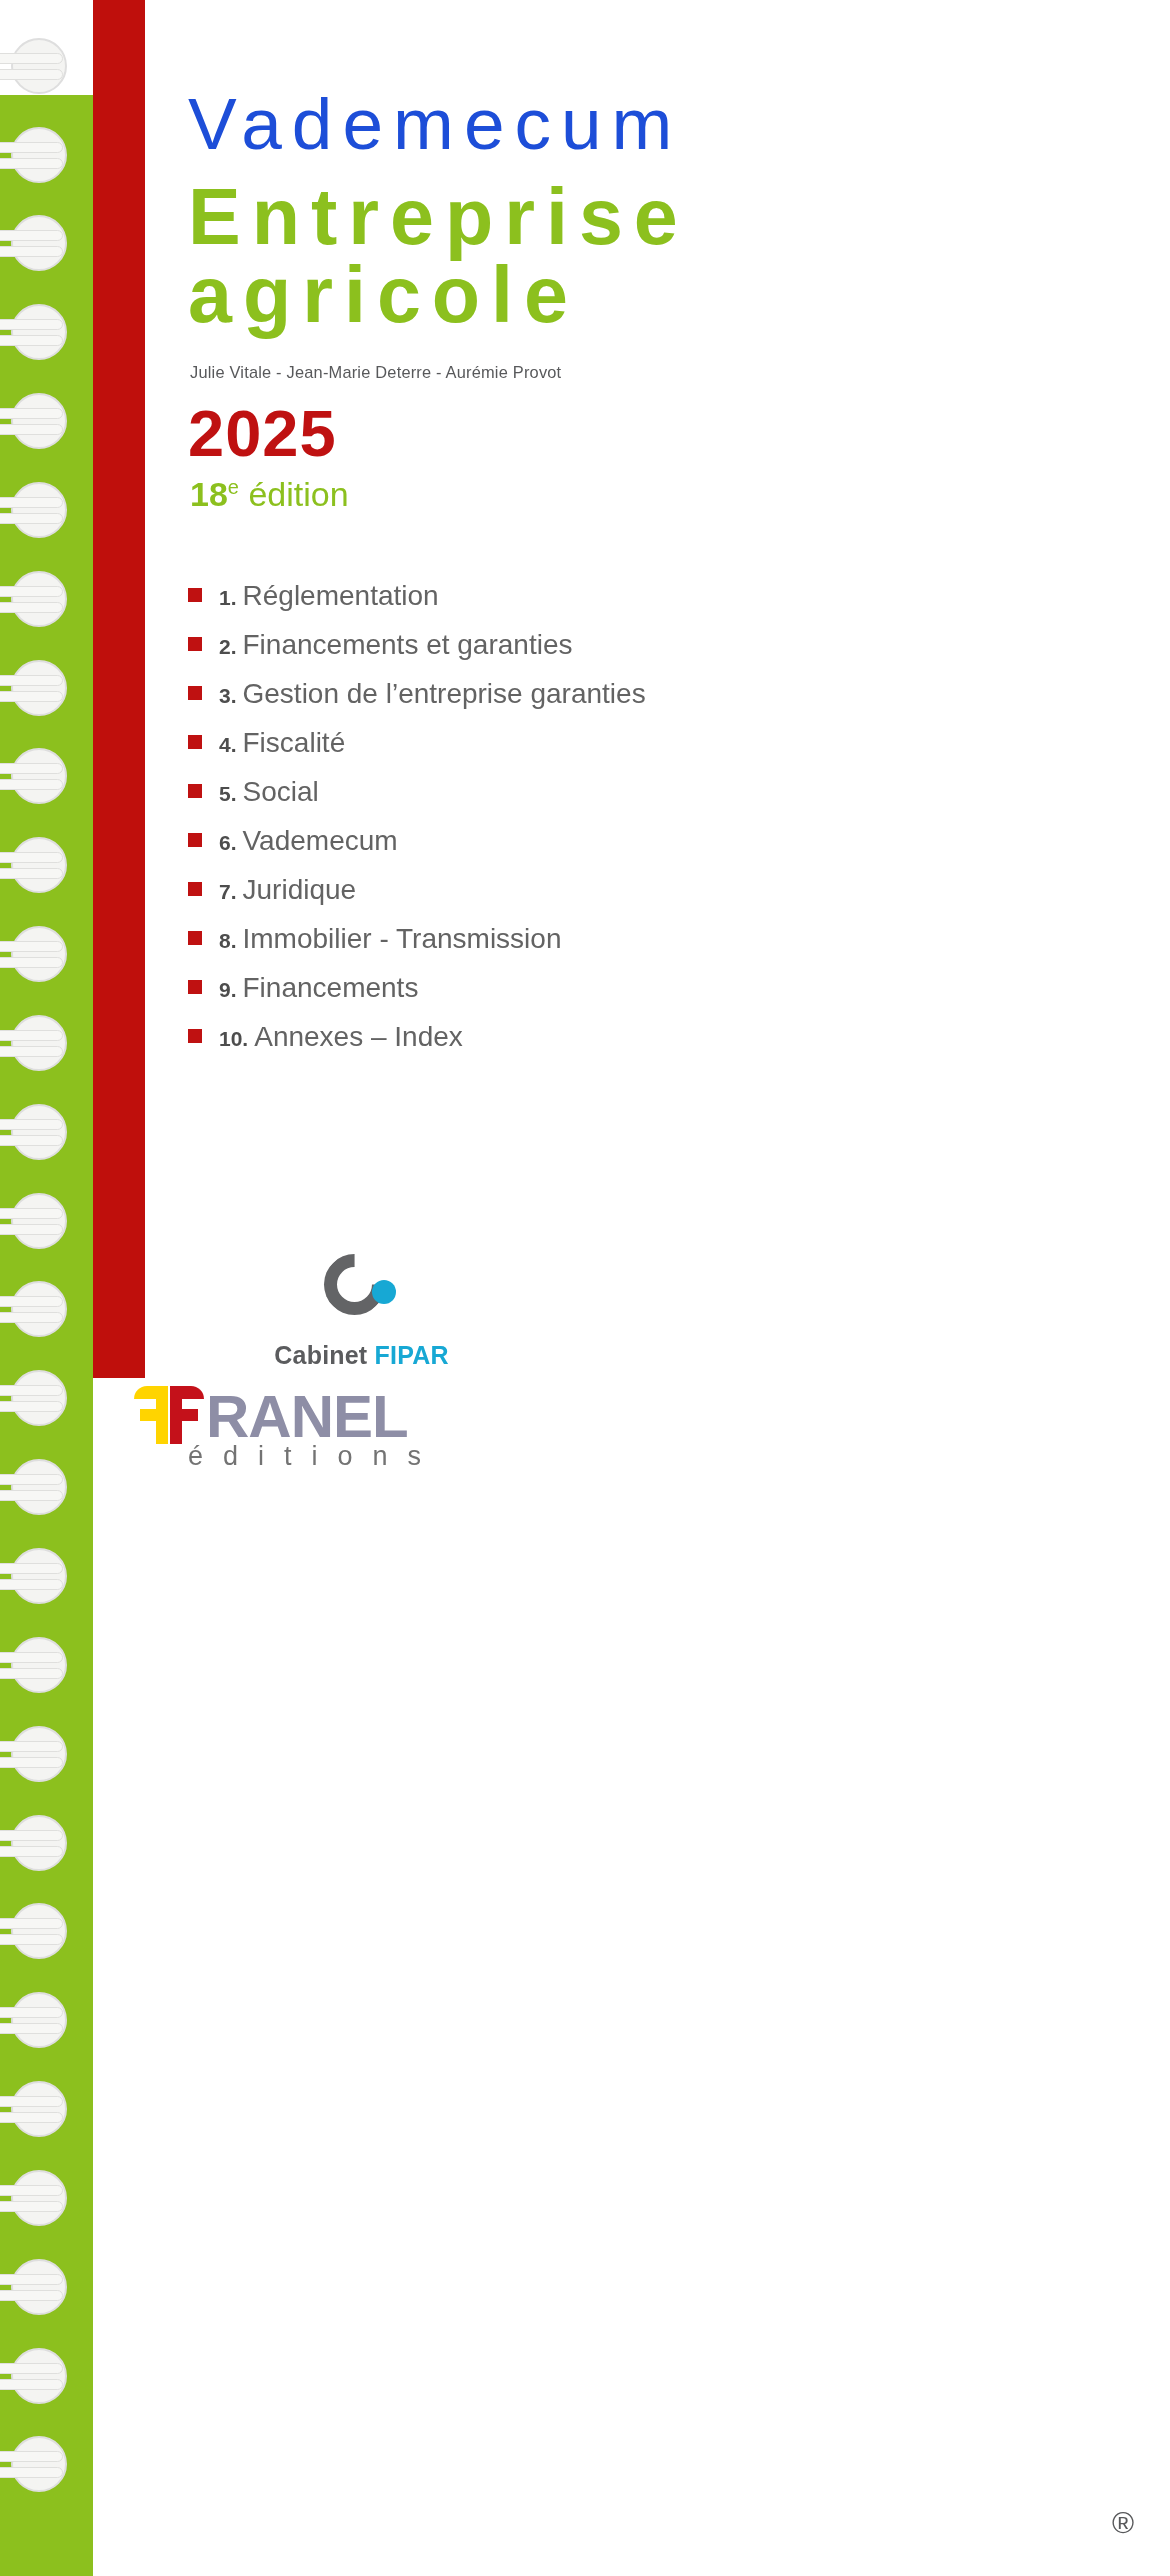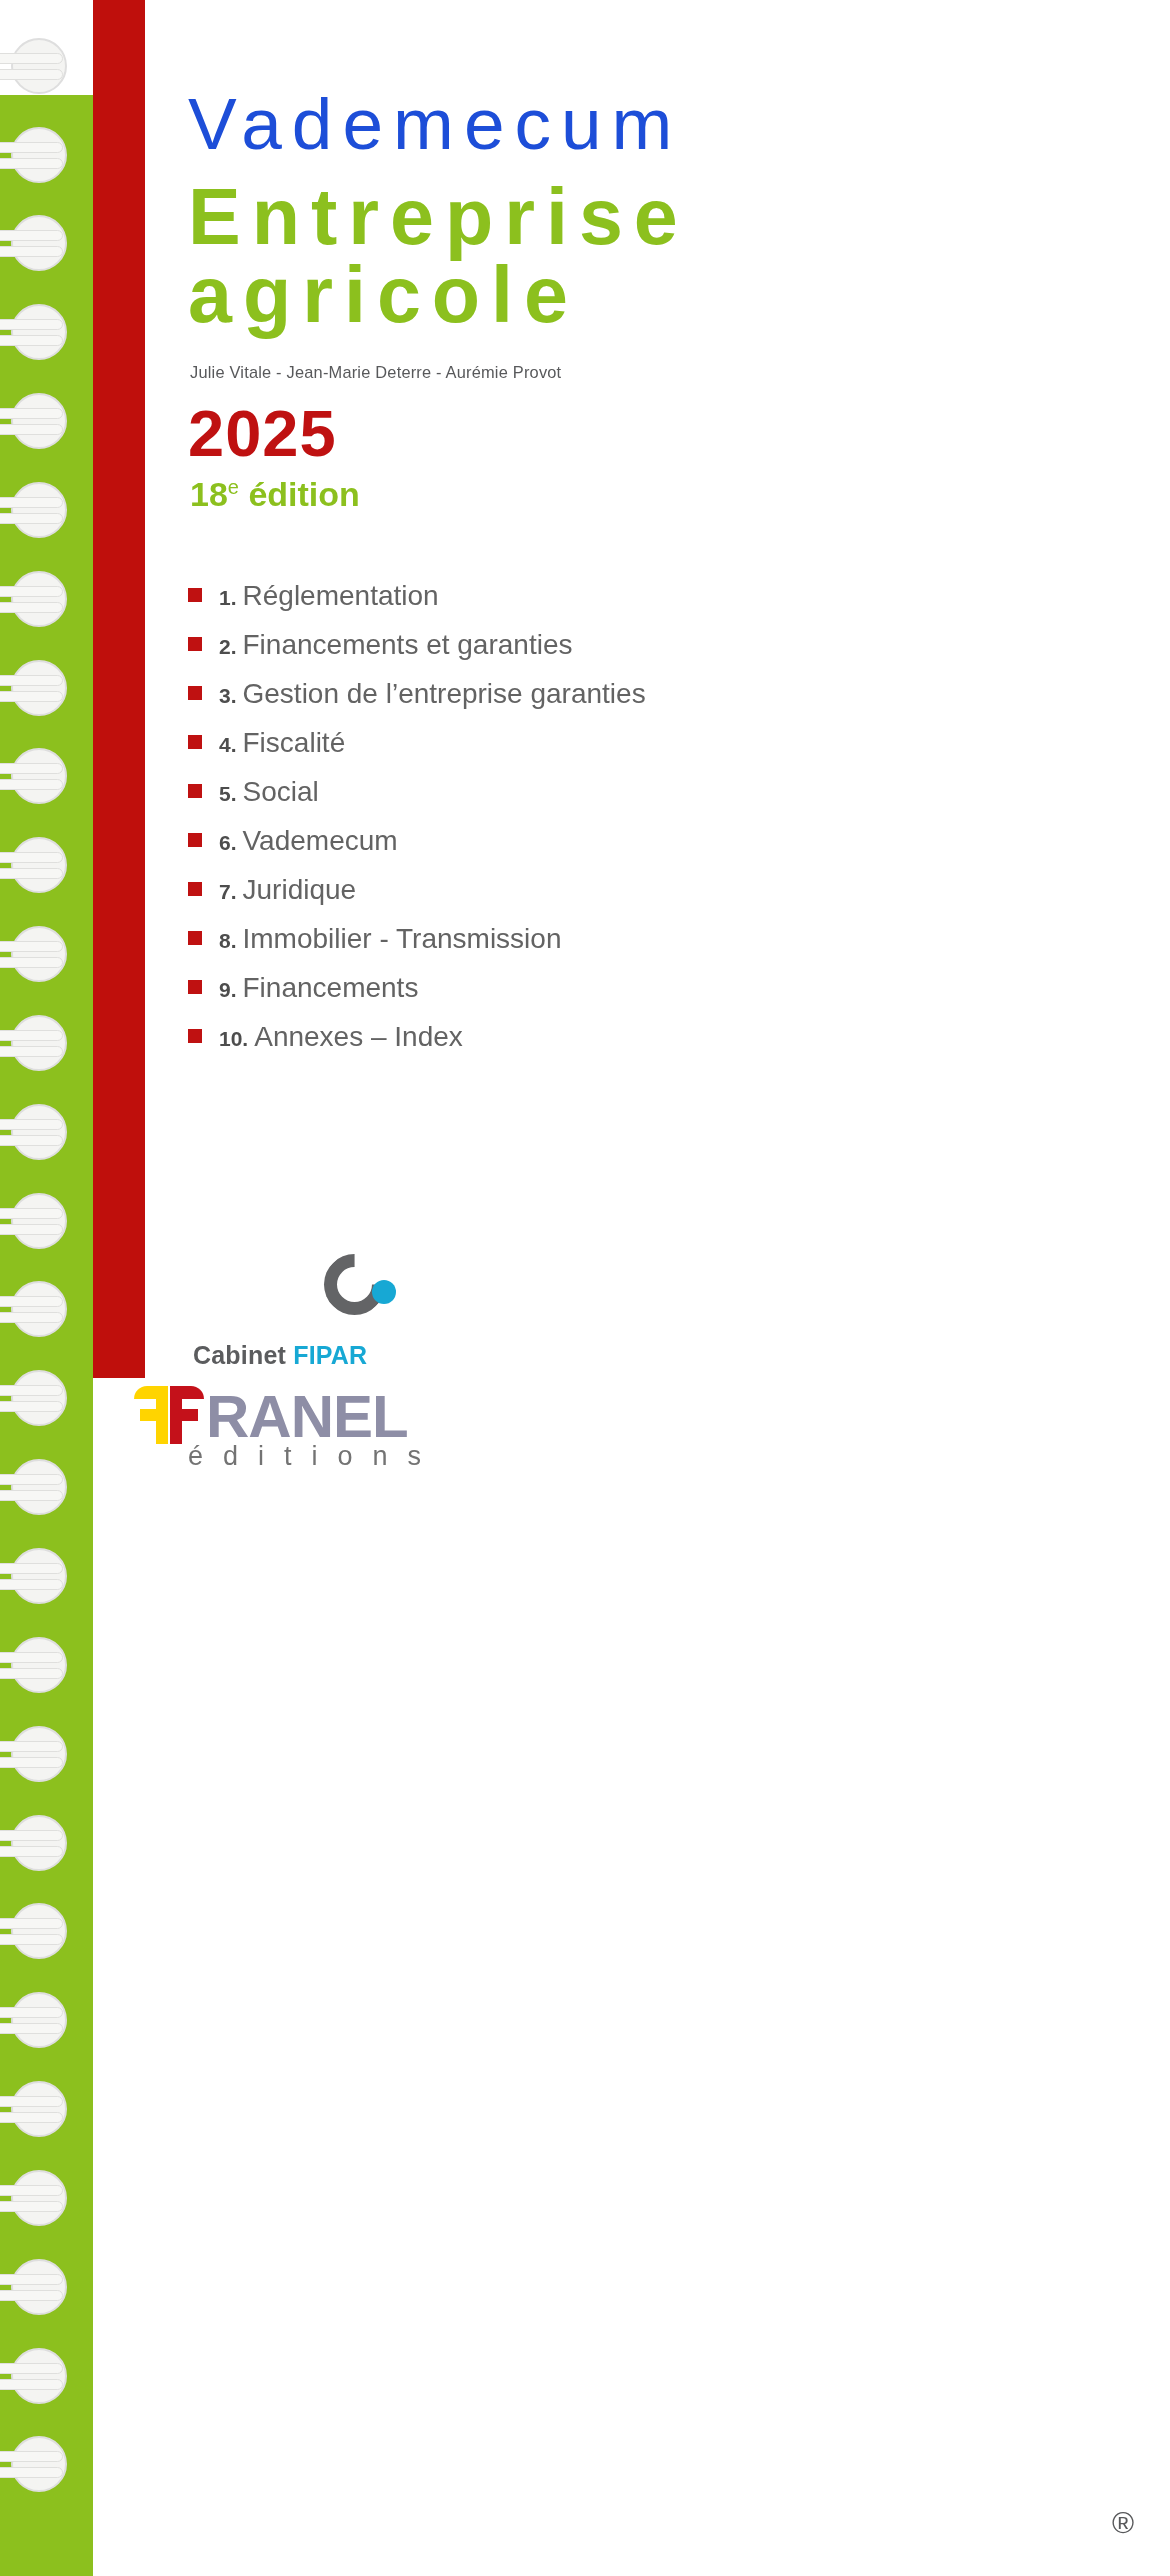--- a/index.html
+++ b/index.html
@@ -137,21 +137,21 @@
     line-height: 1;
     color: #8cc01e;
     white-space: nowrap;
   }
   #edition .num { font-weight: bold; }
   #edition .ord {
     font-size: 20px;
     vertical-align: super;
     font-weight: normal;
   }
-  #edition .word { font-weight: 700; margin-top: 20px; }
+  #edition .word { font-weight: 400; margin-top: 20px; }
 
   
   #chapter-list {
     position: absolute;
     left: 0;
     top: 580px;
     width: 635px;
   }
   .chapter-row {
     display: flex;
@@ -180,21 +180,21 @@
     color: #636363;
     white-space: nowrap;
   }
 
   
   #fipar-logo {
     position: absolute;
     left: 5px;
     top: 1254px;
     width: 337px;
-    text-align: left;
+    text-align: center;
   }
   #fipar-mark {
     position: relative;
     width: 75px;
     height: 75px;
     margin: 0 auto 12px auto;
   }
   #fipar-c {
     position: absolute;
     left: 0; top: 0;

